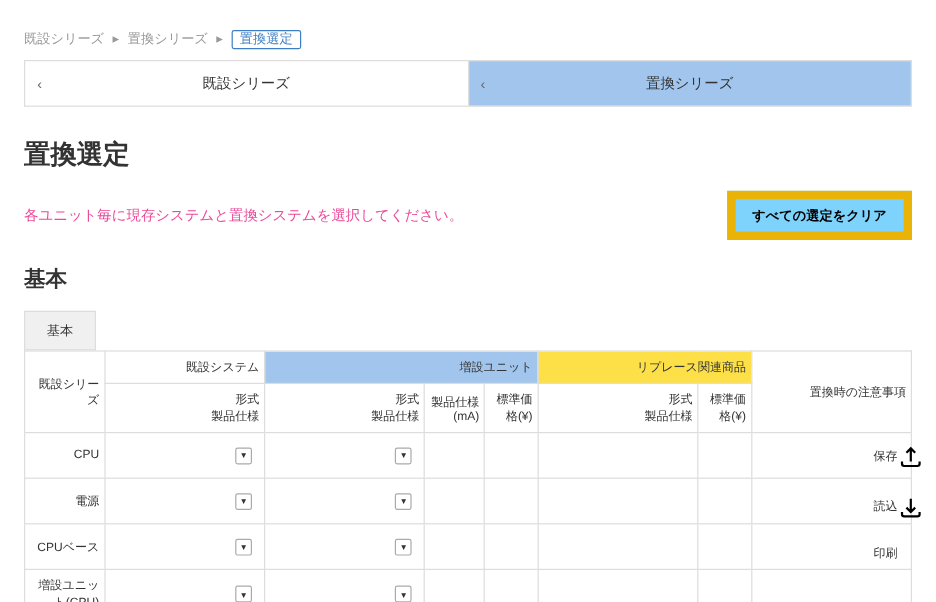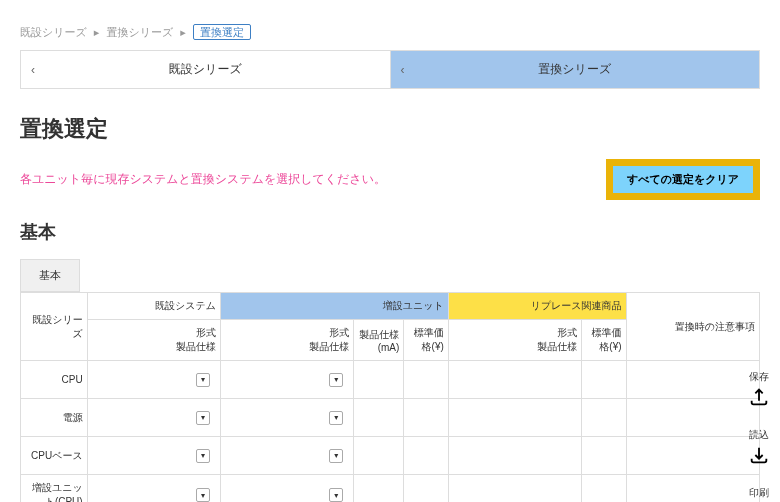--- a/index.html
+++ b/index.html
@@ -23,21 +23,21 @@
 .tbl { width: 100%; border-collapse: collapse; table-layout: fixed; }
 .tbl th, .tbl td { border: 1px solid #ddd; padding: 6px 4px; text-align: right; font-size: 10px; vertical-align: middle; }
 .tbl th { font-weight: normal; background: #fff; }
 .tbl th.grp-existing { background: #fff; }
 .tbl th.grp-replace { background: #a1c5ec; }
 .tbl th.grp-related { background: #fde047; }
 .tbl td { height: 38px; }
 .tbl .dd { display: flex; justify-content: flex-end; align-items: center; padding-right: 6px; }
 .tbl .dd .caret { width: 14px; height: 14px; border: 1px solid #aaa; border-radius: 2px; display: flex; align-items: center; justify-content: center; font-size: 8px; background: #fff; cursor: pointer; }
 .side-actions { position: absolute; right: 10px; top: 370px; display: flex; flex-direction: column; gap: 20px; }
-.side-act { display: flex; flex-direction: column; align-items: center; font-size: 10px; cursor: pointer; }
+.side-act { display: flex; flex-direction: row; align-items: center; font-size: 10px; cursor: pointer; }
 .side-act .lbl { margin-bottom: 2px; }
 .side-act svg { width: 22px; height: 22px; }
 </style>
 </head>
 <body>
 
 <div class="container">
   <div class="breadcrumb">
     <span>既設シリーズ</span>
     <span class="sep">▸</span>

